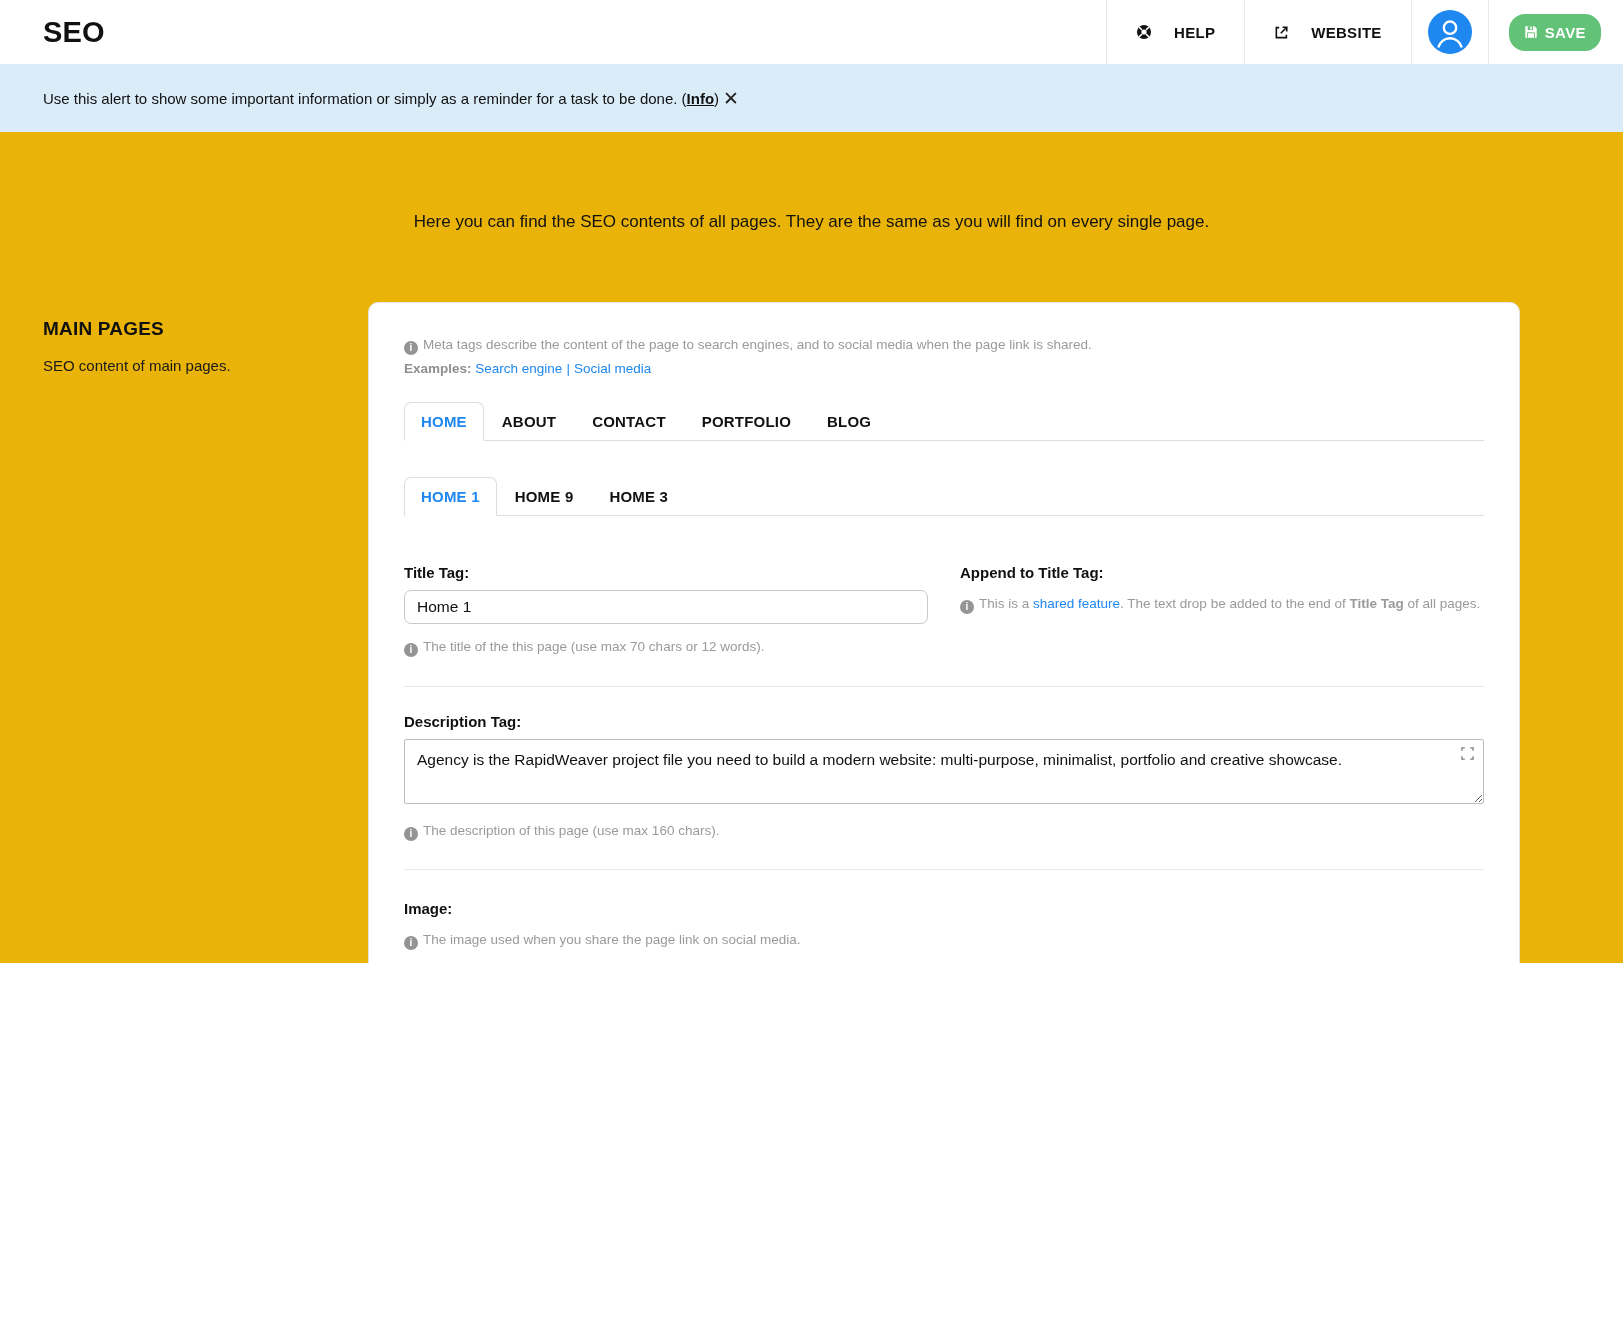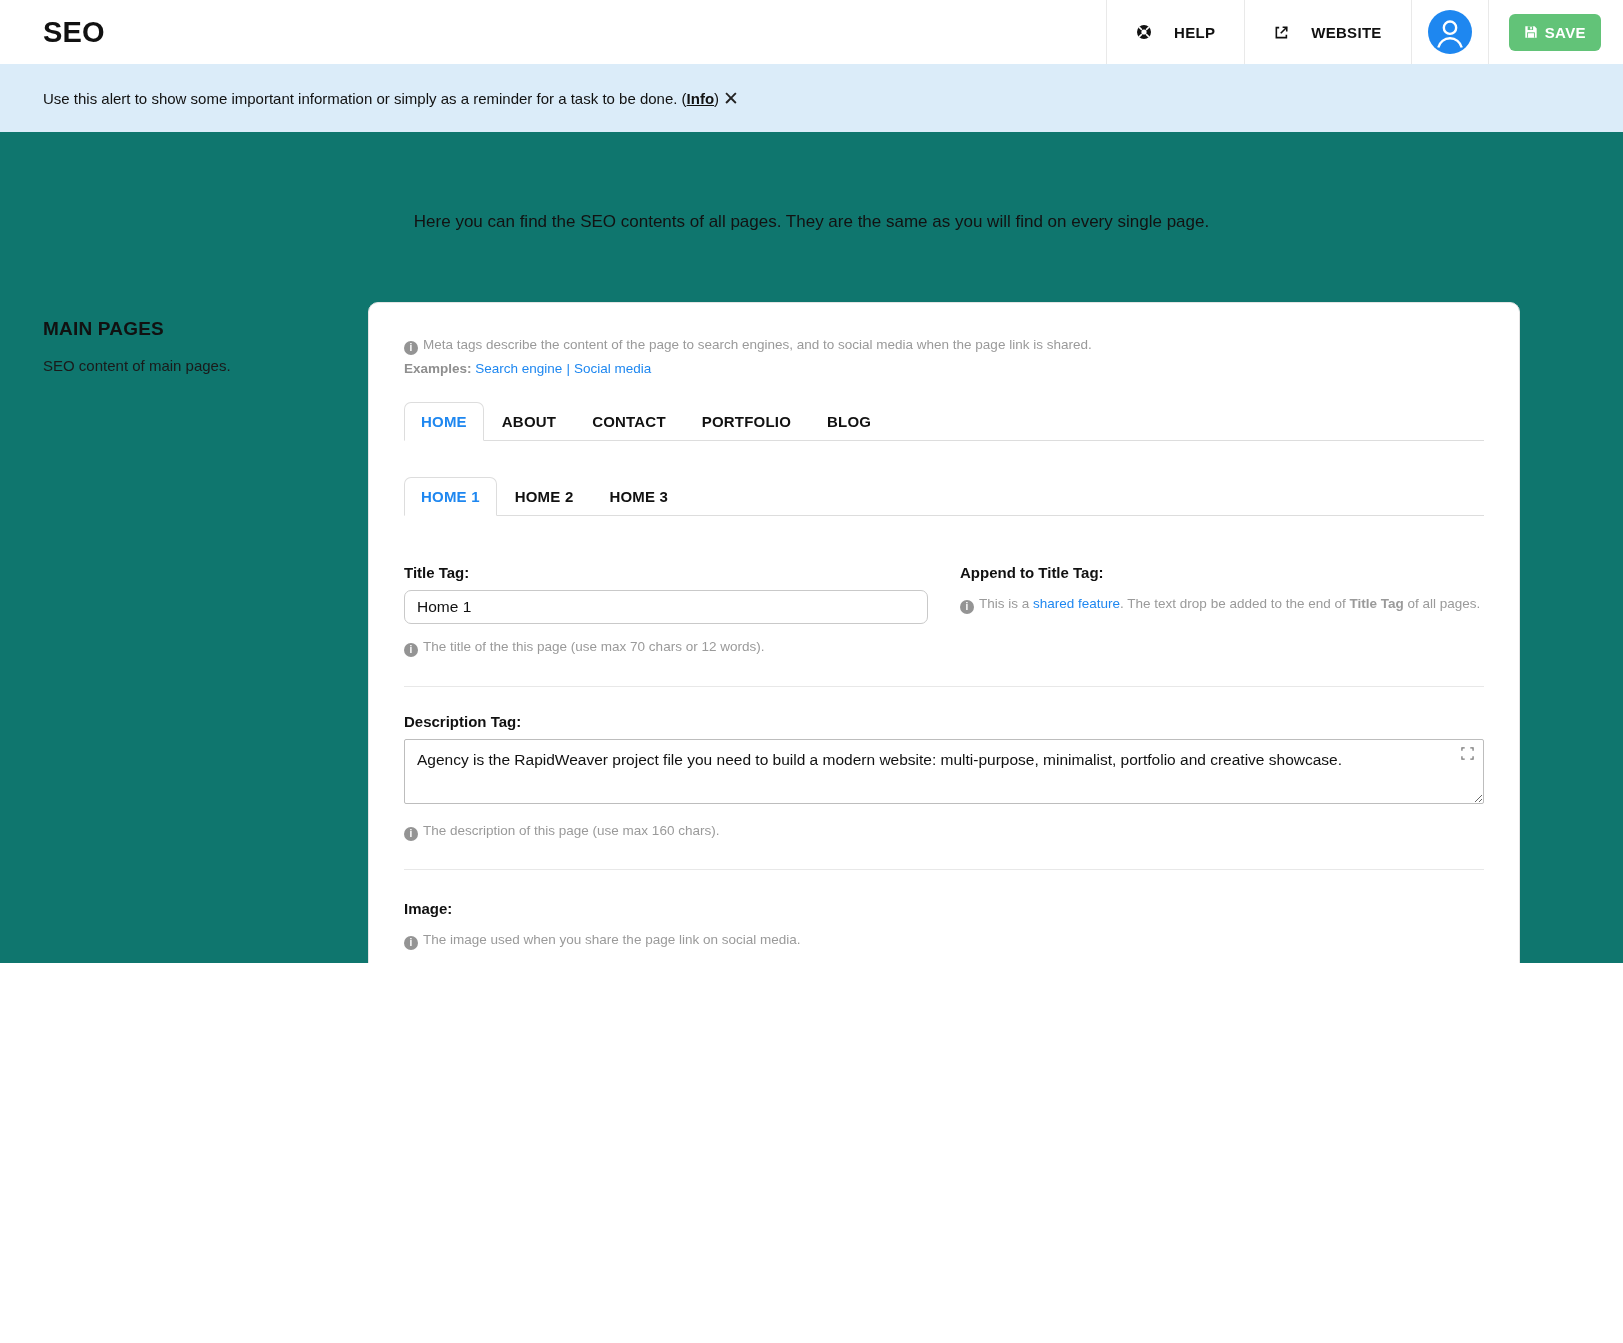--- a/index.html
+++ b/index.html
@@ -1,19 +1,19 @@
 <!DOCTYPE html>
 <html><head>
 <meta charset="utf-8">
 <style>
   * { box-sizing: border-box; margin: 0; padding: 0; }
   html,body { font-family: "Liberation Sans", "DejaVu Sans", sans-serif; }
   .page {
     width: 1623px; height: 963px;
-    background: #0f766e;
+    background: #eab308;
     position: relative; overflow: hidden;
     color: #111;
   }
 
   
   .header {
     height: 64px; background: #fff;
     display: flex; align-items: stretch; justify-content: space-between;
   }
   .page-title {
@@ -36,21 +36,21 @@
     display: flex; align-items: center; justify-content: center;
     cursor: pointer;
   }
   .save-cell {
     display: flex; align-items: center;
     padding: 0 22px 0 20px; border-left: 1px solid #e9e9e9;
   }
   .save-button {
     display: flex; align-items: center; gap: 7px;
     color: #fff; font-size: 15px; font-weight: bold; letter-spacing: 0.4px;
-    padding: 10px 15px; border-radius: 6px; border: none; cursor: pointer;
+    padding: 10px 15px; border-radius: 16px; border: none; cursor: pointer;
   }
 
   
   .alert {
     height: 68px; background: #dbecf9;
     display: flex; align-items: center; 
     padding: 0 43px; font-size: 15px;
   }
   .alert-link { font-weight: bold; text-decoration: underline; color: #111; cursor: pointer; }
   .alert-close { font-size: 19px; color: #222; cursor: pointer; line-height: 1; padding: 4px; }
@@ -224,21 +224,21 @@
       <div class="tabs">
         <div class="tab active">HOME</div>
         <div class="tab">ABOUT</div>
         <div class="tab">CONTACT</div>
         <div class="tab">PORTFOLIO</div>
         <div class="tab">BLOG</div>
       </div>
 
       <div class="tabs subtabs">
         <div class="tab active">HOME 1</div>
-        <div class="tab">HOME 2</div>
+        <div class="tab">HOME 9</div>
         <div class="tab">HOME 3</div>
       </div>
 
       <div class="form-grid">
         <div>
           <div class="field-label">Title Tag:</div>
           <input class="text-input" type="text" value="Home 1" style="">
           <div class="muted field-help">
             <i class="info-icon">i</i><span>The title of the this page (use max 70 chars or 12 words).</span>
           </div>

